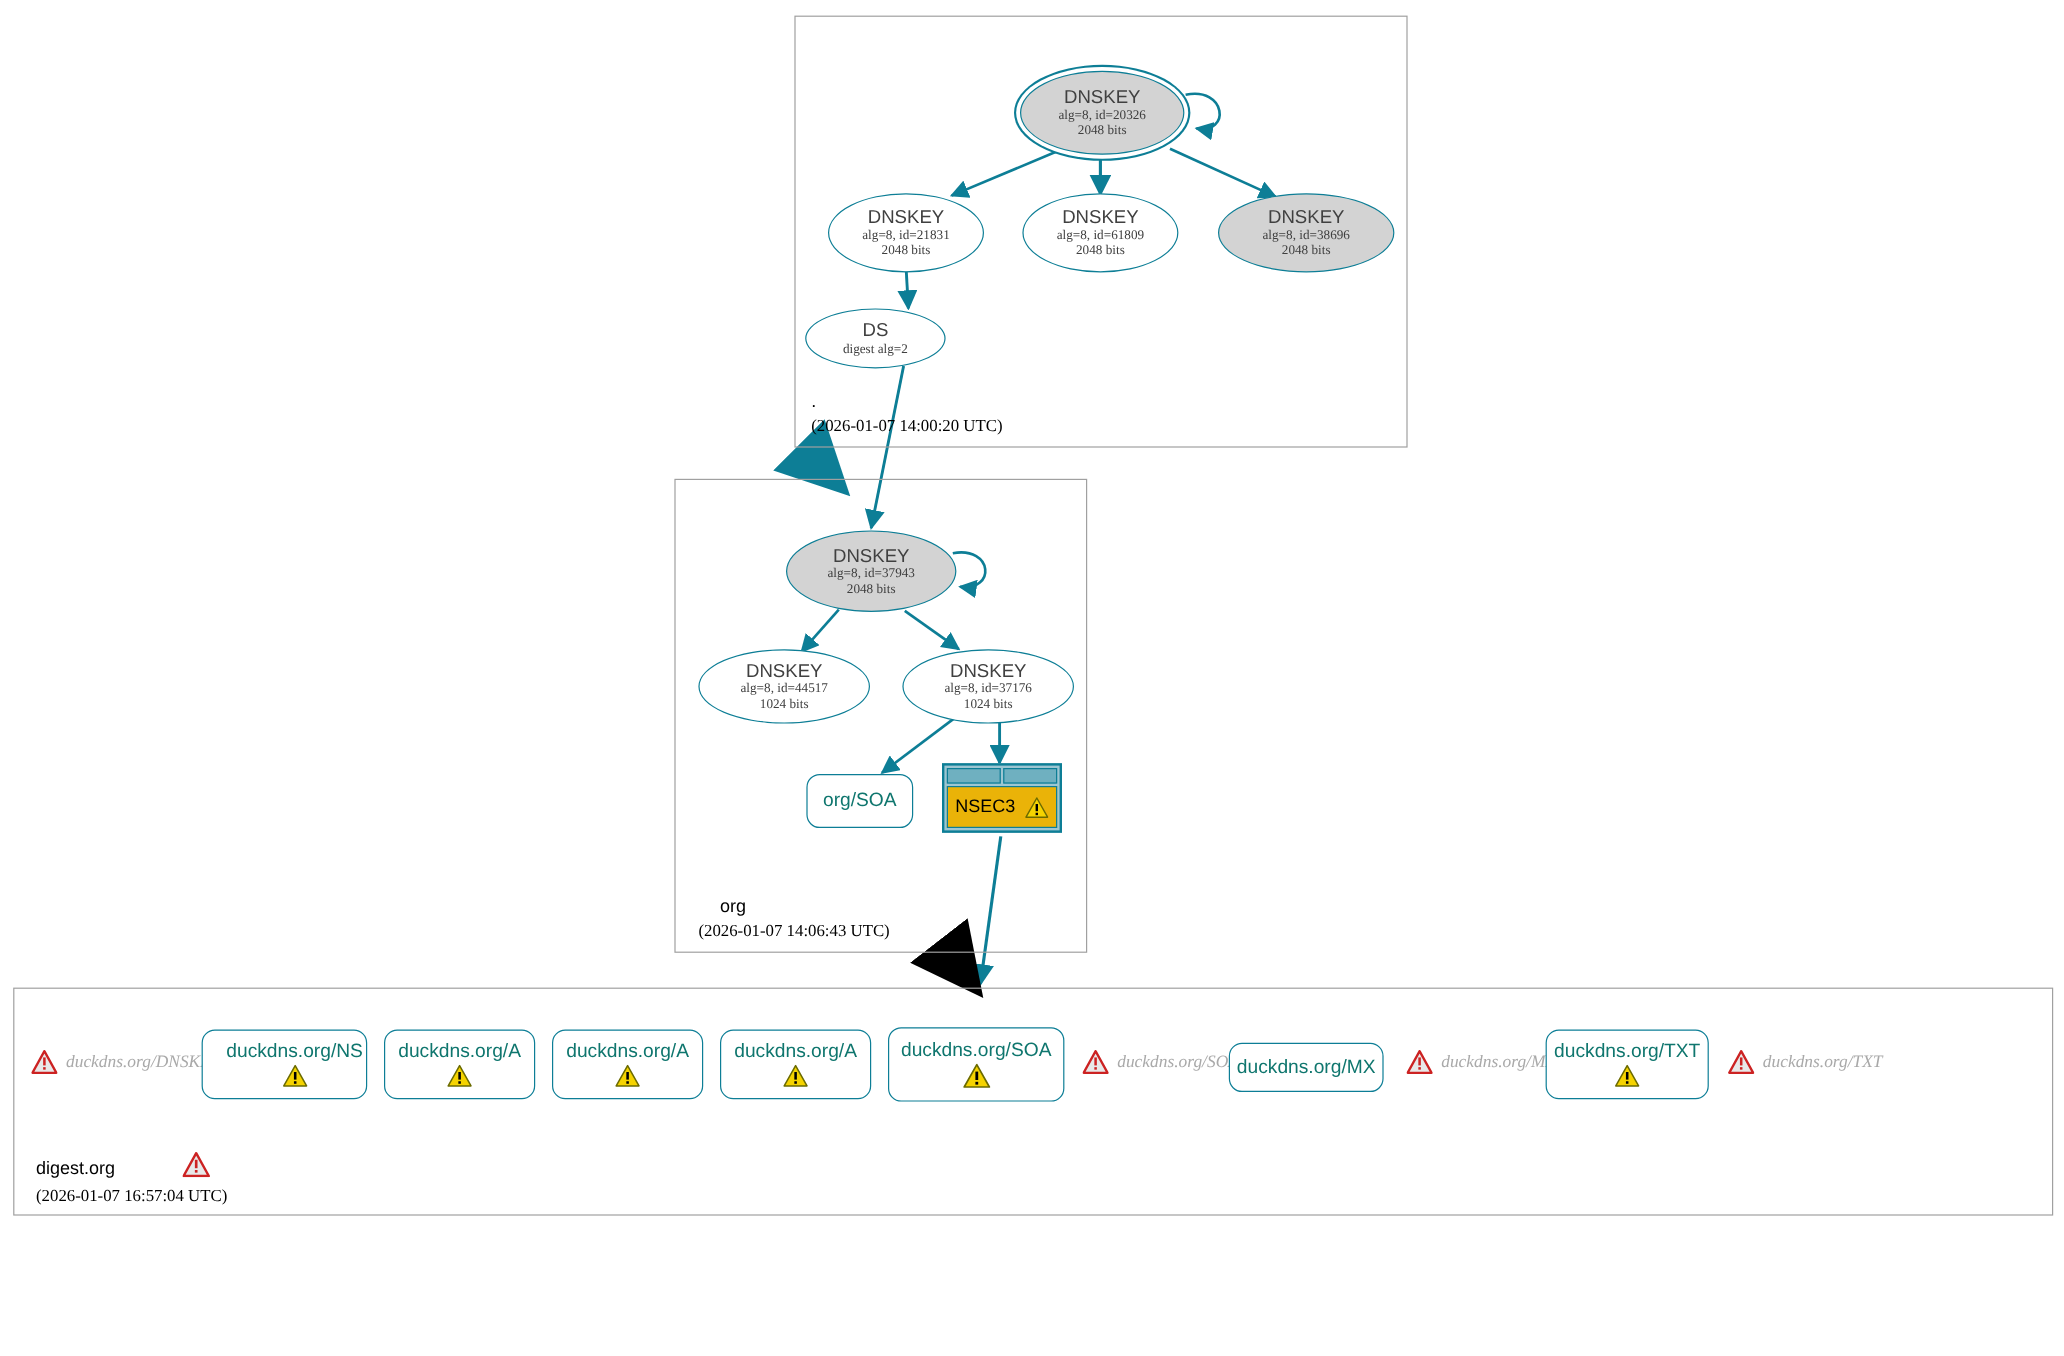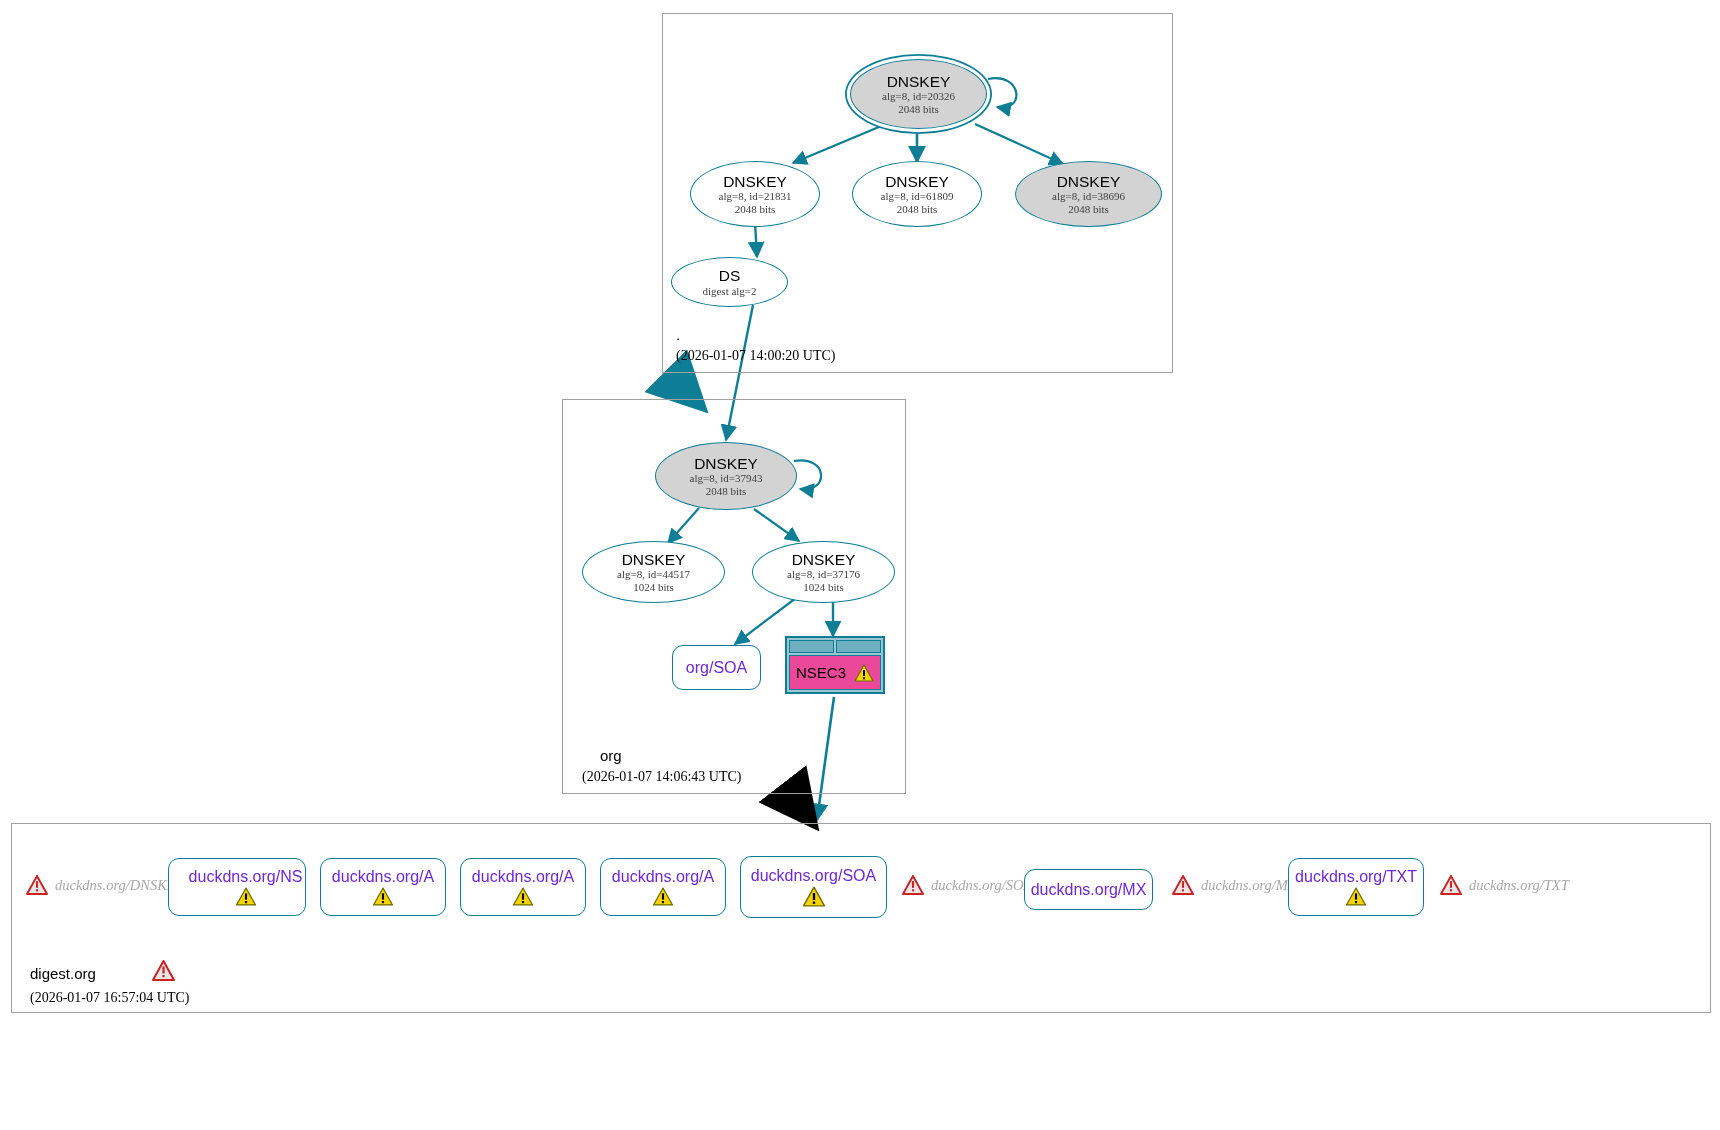--- a/index.html
+++ b/index.html
@@ -64,21 +64,21 @@
     border-radius: 50%;
     background: #ffffff;
   }
   .ellipse.filled { background: #d3d3d3; }
   .ellipse.dbl {
     box-shadow: 0 0 0 3.2px #ffffff, 0 0 0 5px #0d7e96;
   }
   .n-title {
     font-family: "Liberation Sans", sans-serif;
     font-size: 15.5px;
-    color: #000000;
+    color: #404040;
   }
   .n-sub {
     font-family: "Liberation Serif", serif;
     font-size: 11px;
     color: #404040;
   }
   
   .rrset {
     position: absolute;
     box-sizing: border-box;
@@ -87,21 +87,21 @@
     background: #ffffff;
     display: flex;
     align-items: center;
     justify-content: center;
     gap: 9px;
     padding: 0 12px;
   }
   .rrset .lbl {
     font-family: "Liberation Sans", sans-serif;
     font-size: 16px;
-    color: #6d28d9;
+    color: #0f766e;
     white-space: nowrap;
   }
   
   .nsec3 {
     position: absolute;
     box-sizing: border-box;
     border: 2px solid #0d7e96;
     background: #9dc6d2;
     display: flex;
     flex-direction: column;
@@ -114,21 +114,21 @@
   }
   .nsec3-hdr > div {
     flex: 1;
     background: #6fb0c0;
     border: 1px solid #0d7e96;
     box-sizing: border-box;
   }
   .nsec3-body {
     flex: 1;
     margin-top: 2px;
-    background: #ec4899;
+    background: #eab308;
     border: 1px solid #0d7e96;
     display: flex;
     align-items: center;
     justify-content: center;
     gap: 8px;
     box-sizing: border-box;
     text-align: center;
   }
   .nsec3-body .lbl {
     font-family: "Liberation Sans", sans-serif;

